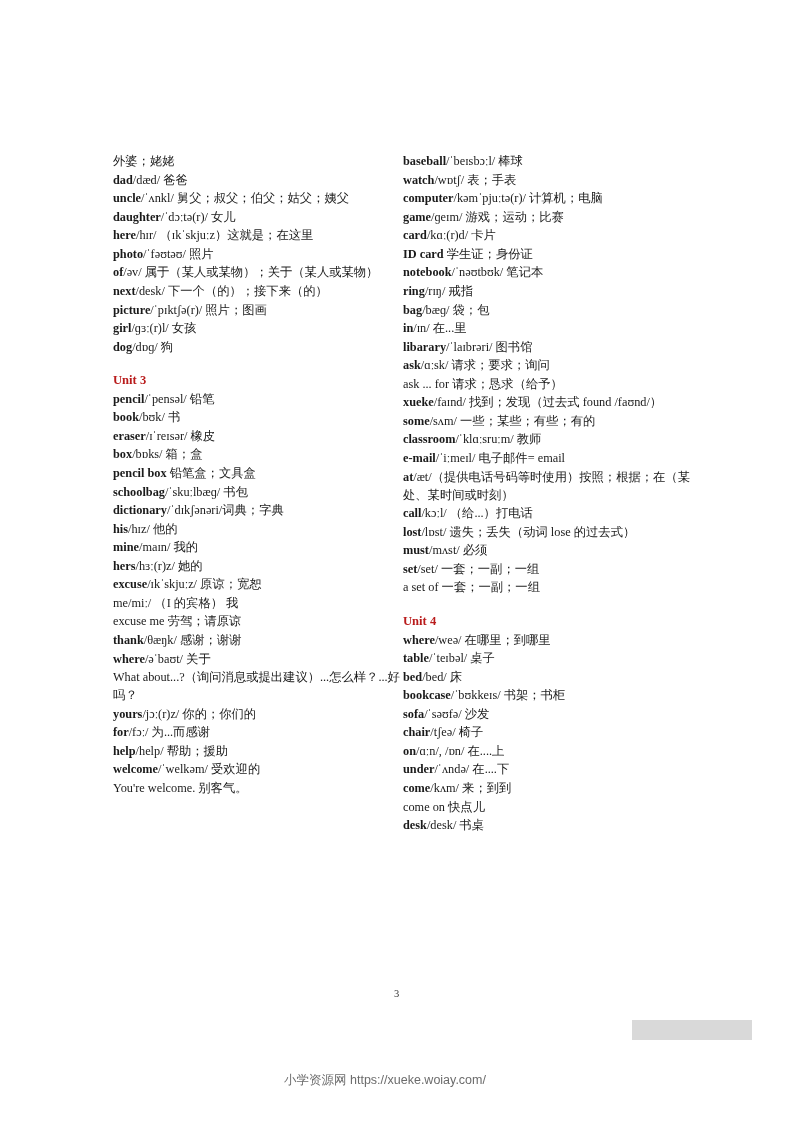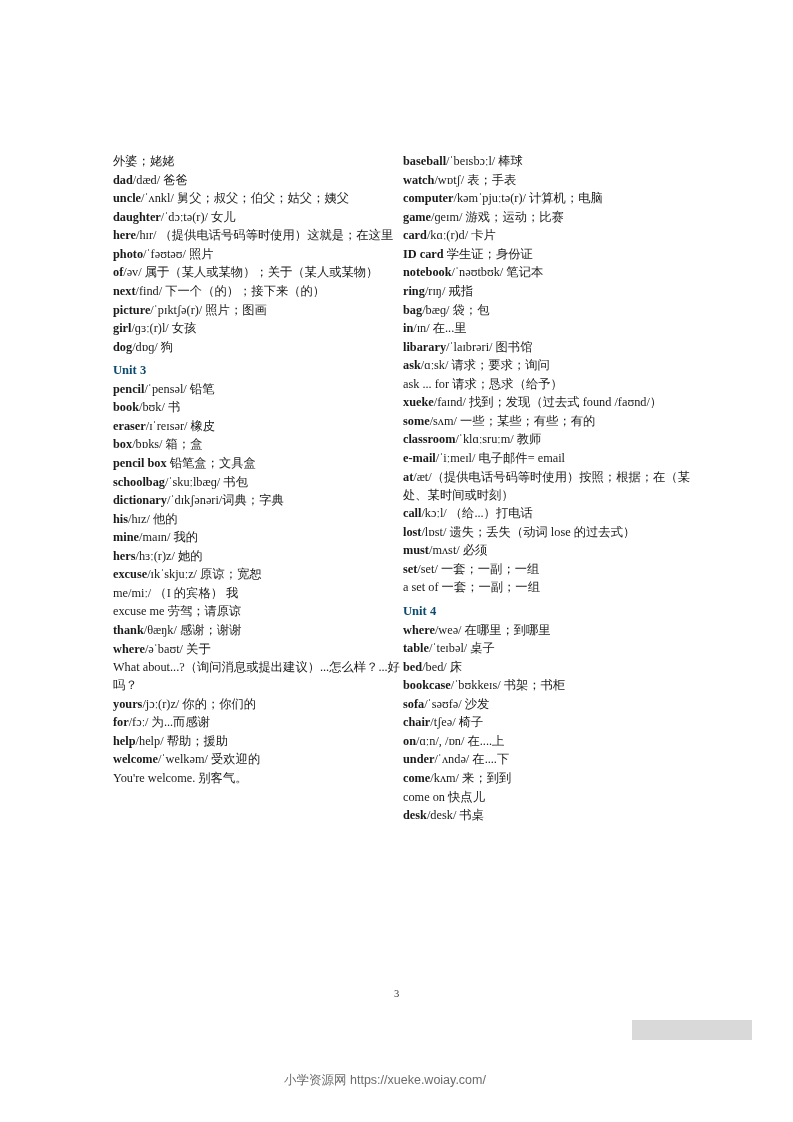--- a/index.html
+++ b/index.html
@@ -46,24 +46,24 @@
   .entry .w {
     font-weight: bold;
   }
   .entry .ph {
     font-weight: normal;
   }
   .plain {
     font-weight: normal;
   }
   .unit {
-    color: #0c4a6e;
+    color: #b91c1c;
     font-weight: bold;
     font-size: 12.6px;
-    margin-top: 7px;
+    margin-top: 17px;
     margin-bottom: 2px;
   }
   .pagenum {
     position: absolute;
     left: 0;
     top: 988px;
     width: 793px;
     text-align: center;
     font-size: 10.5px;
     color: #333;
@@ -91,24 +91,24 @@
 <body>
 
 <div class="page">
 
   <div class="columns">
     <div class="col left" id="left-col">
         <div class="entry"><span class="ph">外婆；姥姥</span></div>
         <div class="entry"><span class="w">dad</span><span class="ph">/dæd/  爸爸</span></div>
         <div class="entry"><span class="w">uncle</span><span class="ph">/ˈʌnkl/  舅父；叔父；伯父；姑父；姨父</span></div>
         <div class="entry"><span class="w">daughter</span><span class="ph">/ˈdɔːtə(r)/    女儿</span></div>
-        <div class="entry"><span class="w">here</span><span class="ph">/hɪr/   （提供电话号码等时使用）这就是；在这里</span></div>
+        <div class="entry"><span class="w">here</span><span class="ph">/hɪr/   （ɪkˈskjuːz）这就是；在这里</span></div>
         <div class="entry"><span class="w">photo</span><span class="ph">/ˈfəʊtəʊ/  照片</span></div>
         <div class="entry"><span class="w">of</span><span class="ph">/əv/  属于（某人或某物）；关于（某人或某物）</span></div>
-        <div class="entry"><span class="w">next</span><span class="ph">/find/  下一个（的）；接下来（的）</span></div>
+        <div class="entry"><span class="w">next</span><span class="ph">/desk/  下一个（的）；接下来（的）</span></div>
         <div class="entry"><span class="w">picture</span><span class="ph">/ˈpɪktʃə(r)/    照片；图画</span></div>
         <div class="entry"><span class="w">girl</span><span class="ph">/ɡɜː(r)l/    女孩</span></div>
         <div class="entry"><span class="w">dog</span><span class="ph">/dɒɡ/  狗</span></div>
         <div class="unit">Unit 3</div>
         <div class="entry"><span class="w">pencil</span><span class="ph">/ˈpensəl/    铅笔</span></div>
         <div class="entry"><span class="w">book</span><span class="ph">/bʊk/  书</span></div>
         <div class="entry"><span class="w">eraser</span><span class="ph">/ɪˈreɪsər/  橡皮</span></div>
         <div class="entry"><span class="w">box</span><span class="ph">/bɒks/  箱；盒</span></div>
         <div class="entry"><span class="w">pencil box</span><span class="ph"> 铅笔盒；文具盒</span></div>
         <div class="entry"><span class="w">schoolbag</span><span class="ph">/ˈskuːlbæɡ/  书包</span></div>

